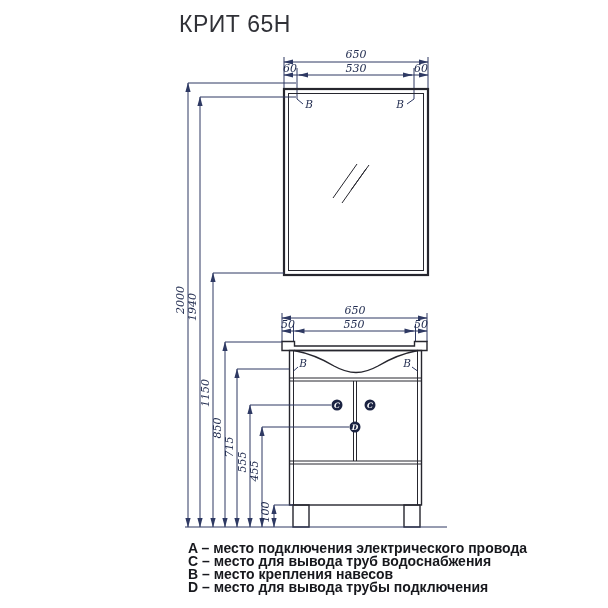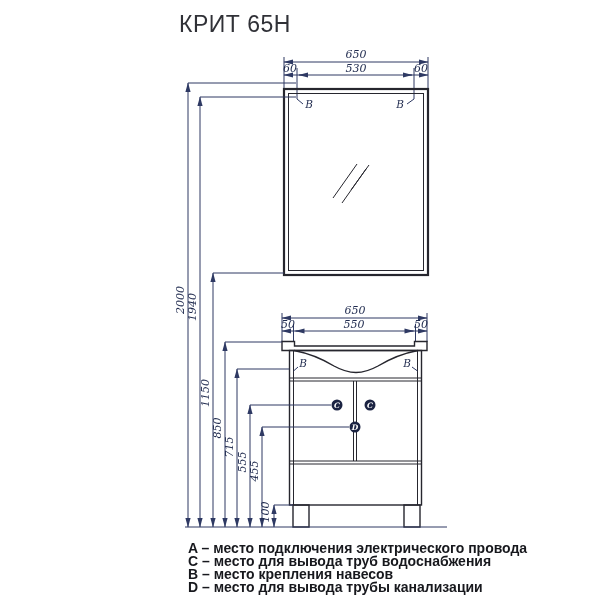--- a/index.html
+++ b/index.html
@@ -141,14 +141,14 @@
     <text class="dimtxt mid" transform="rotate(-90 269 512)" x="269" y="512">100</text>
 
     <line class="d" x1="185" y1="527" x2="447" y2="527" stroke-width="1.4"></line>
   </g>
 </svg>
 
 <div class="legend">
   <div class="row"><span class="key">A</span> <span>– место подключения электрического провода</span></div>
   <div class="row"><span class="key">C</span> <span>– место для вывода труб водоснабжения</span></div>
   <div class="row"><span class="key">B</span> <span>– место крепления навесов</span></div>
-  <div class="row"><span class="key">D</span> <span>– место для вывода трубы канализации</span></div>
+  <div class="row"><span class="key">D</span> <span>– место для вывода трубы подключения</span></div>
 </div>
 
 </body></html>

